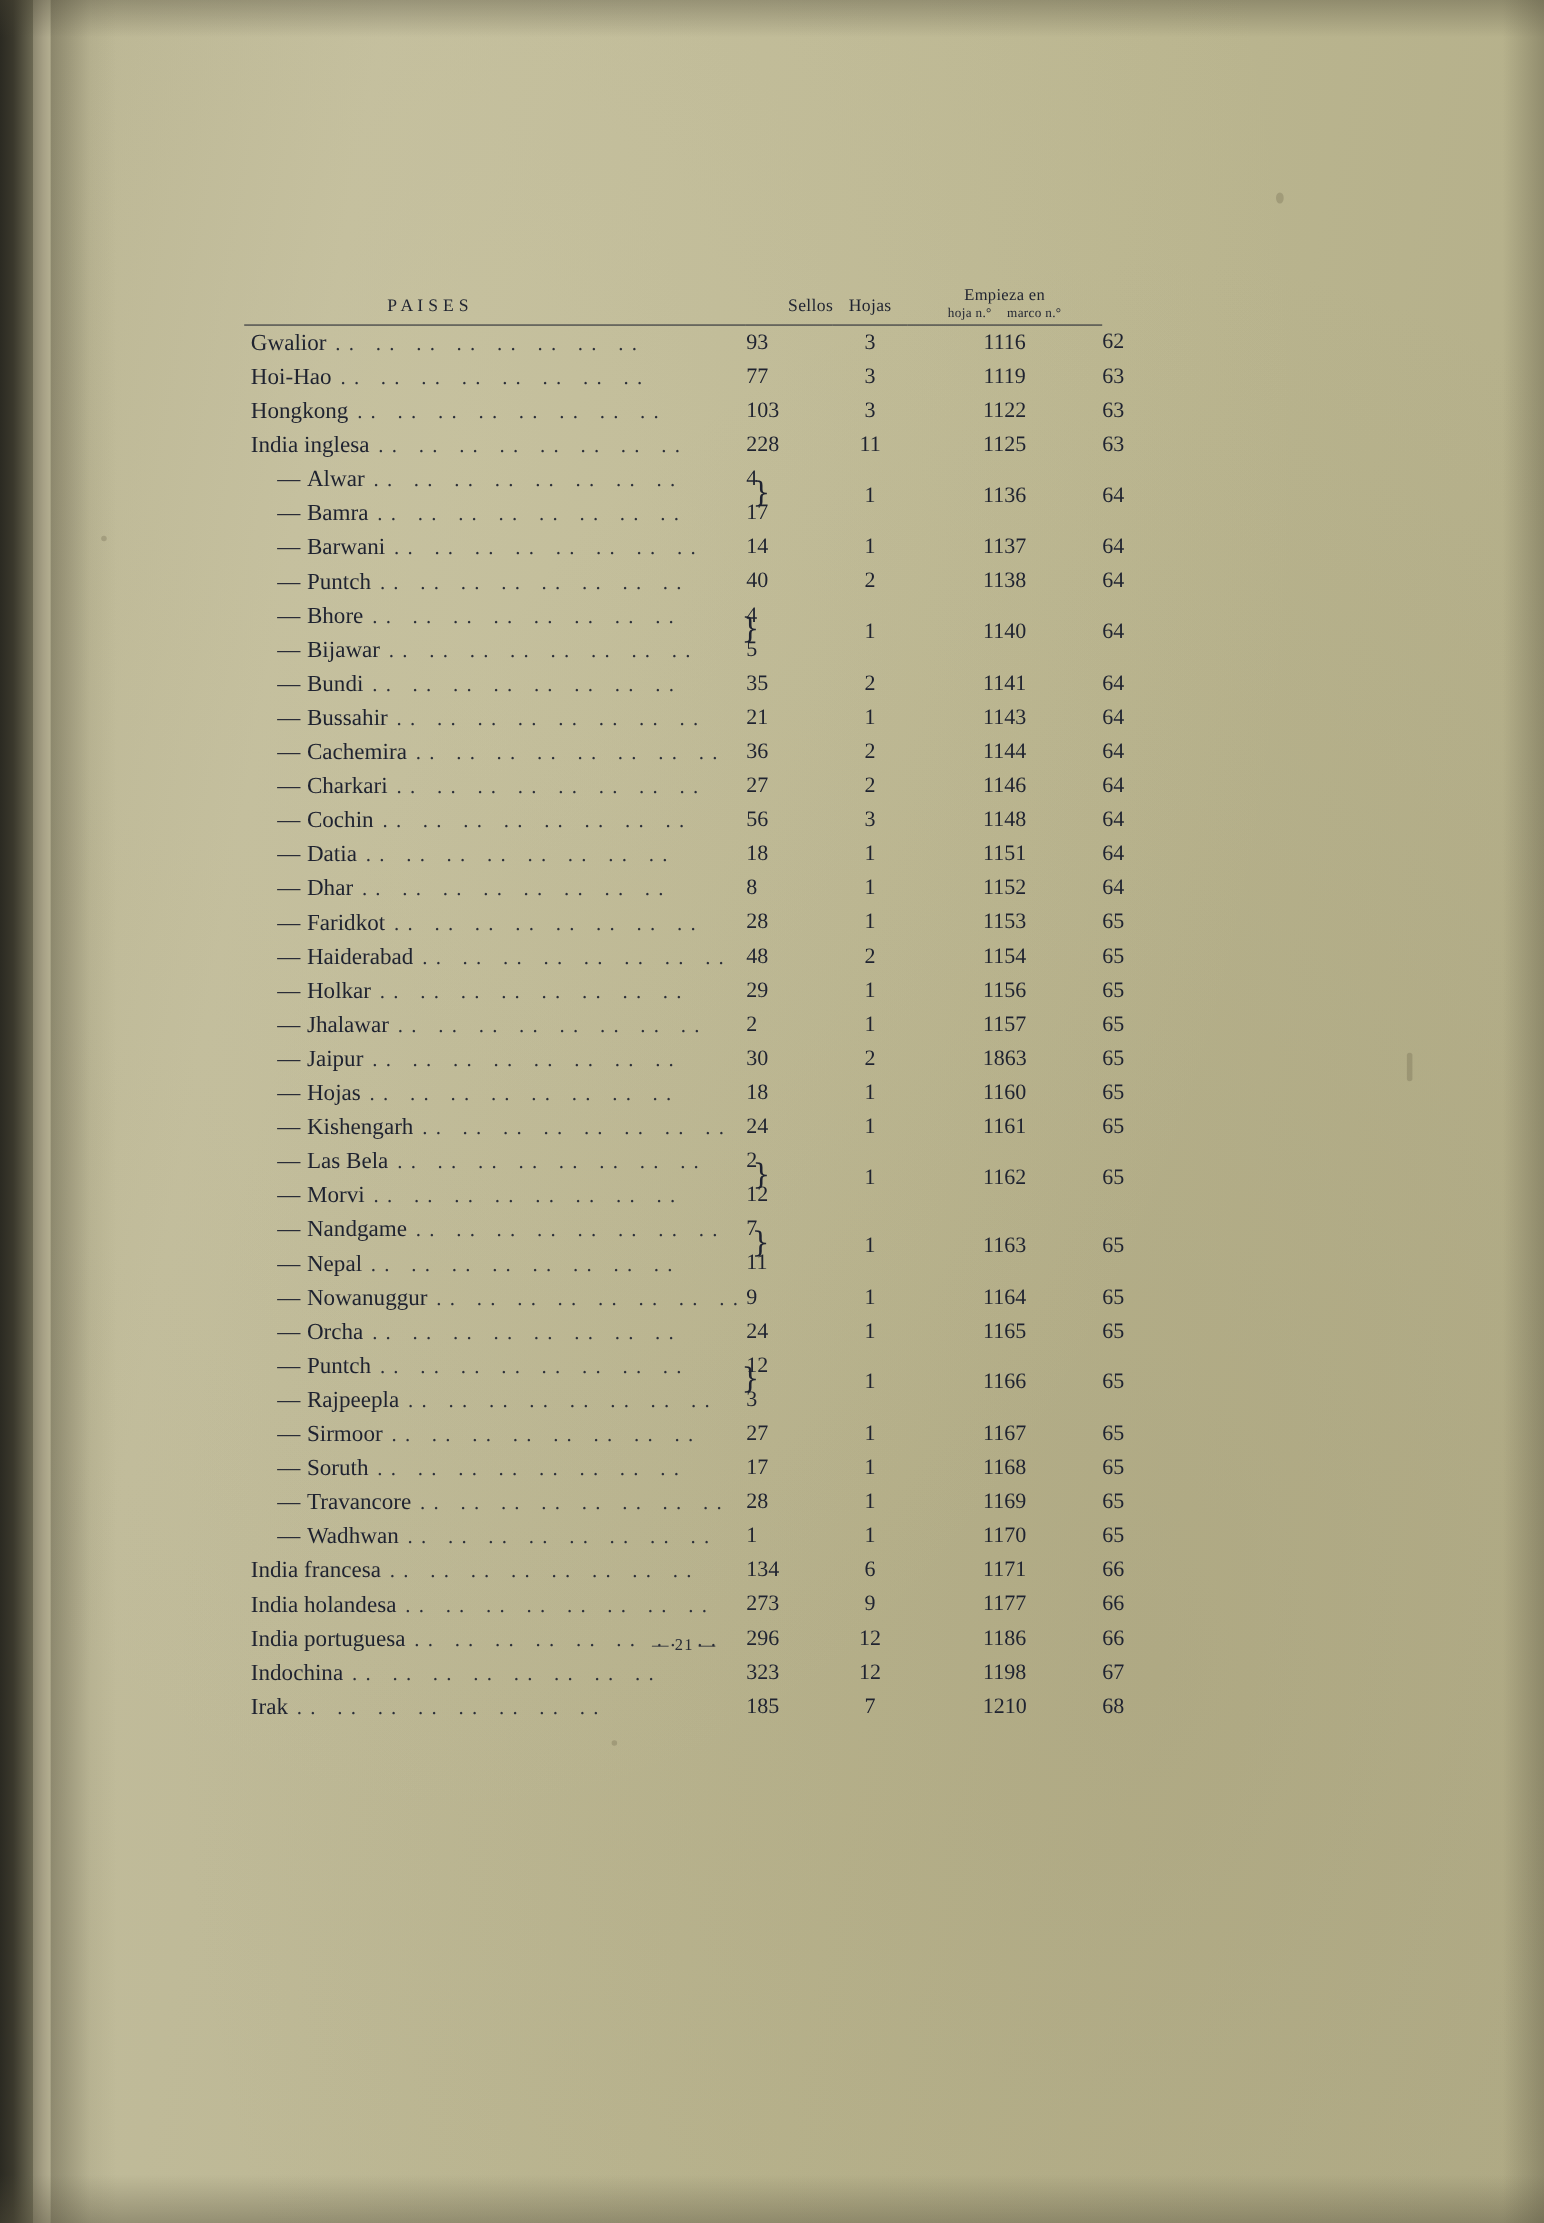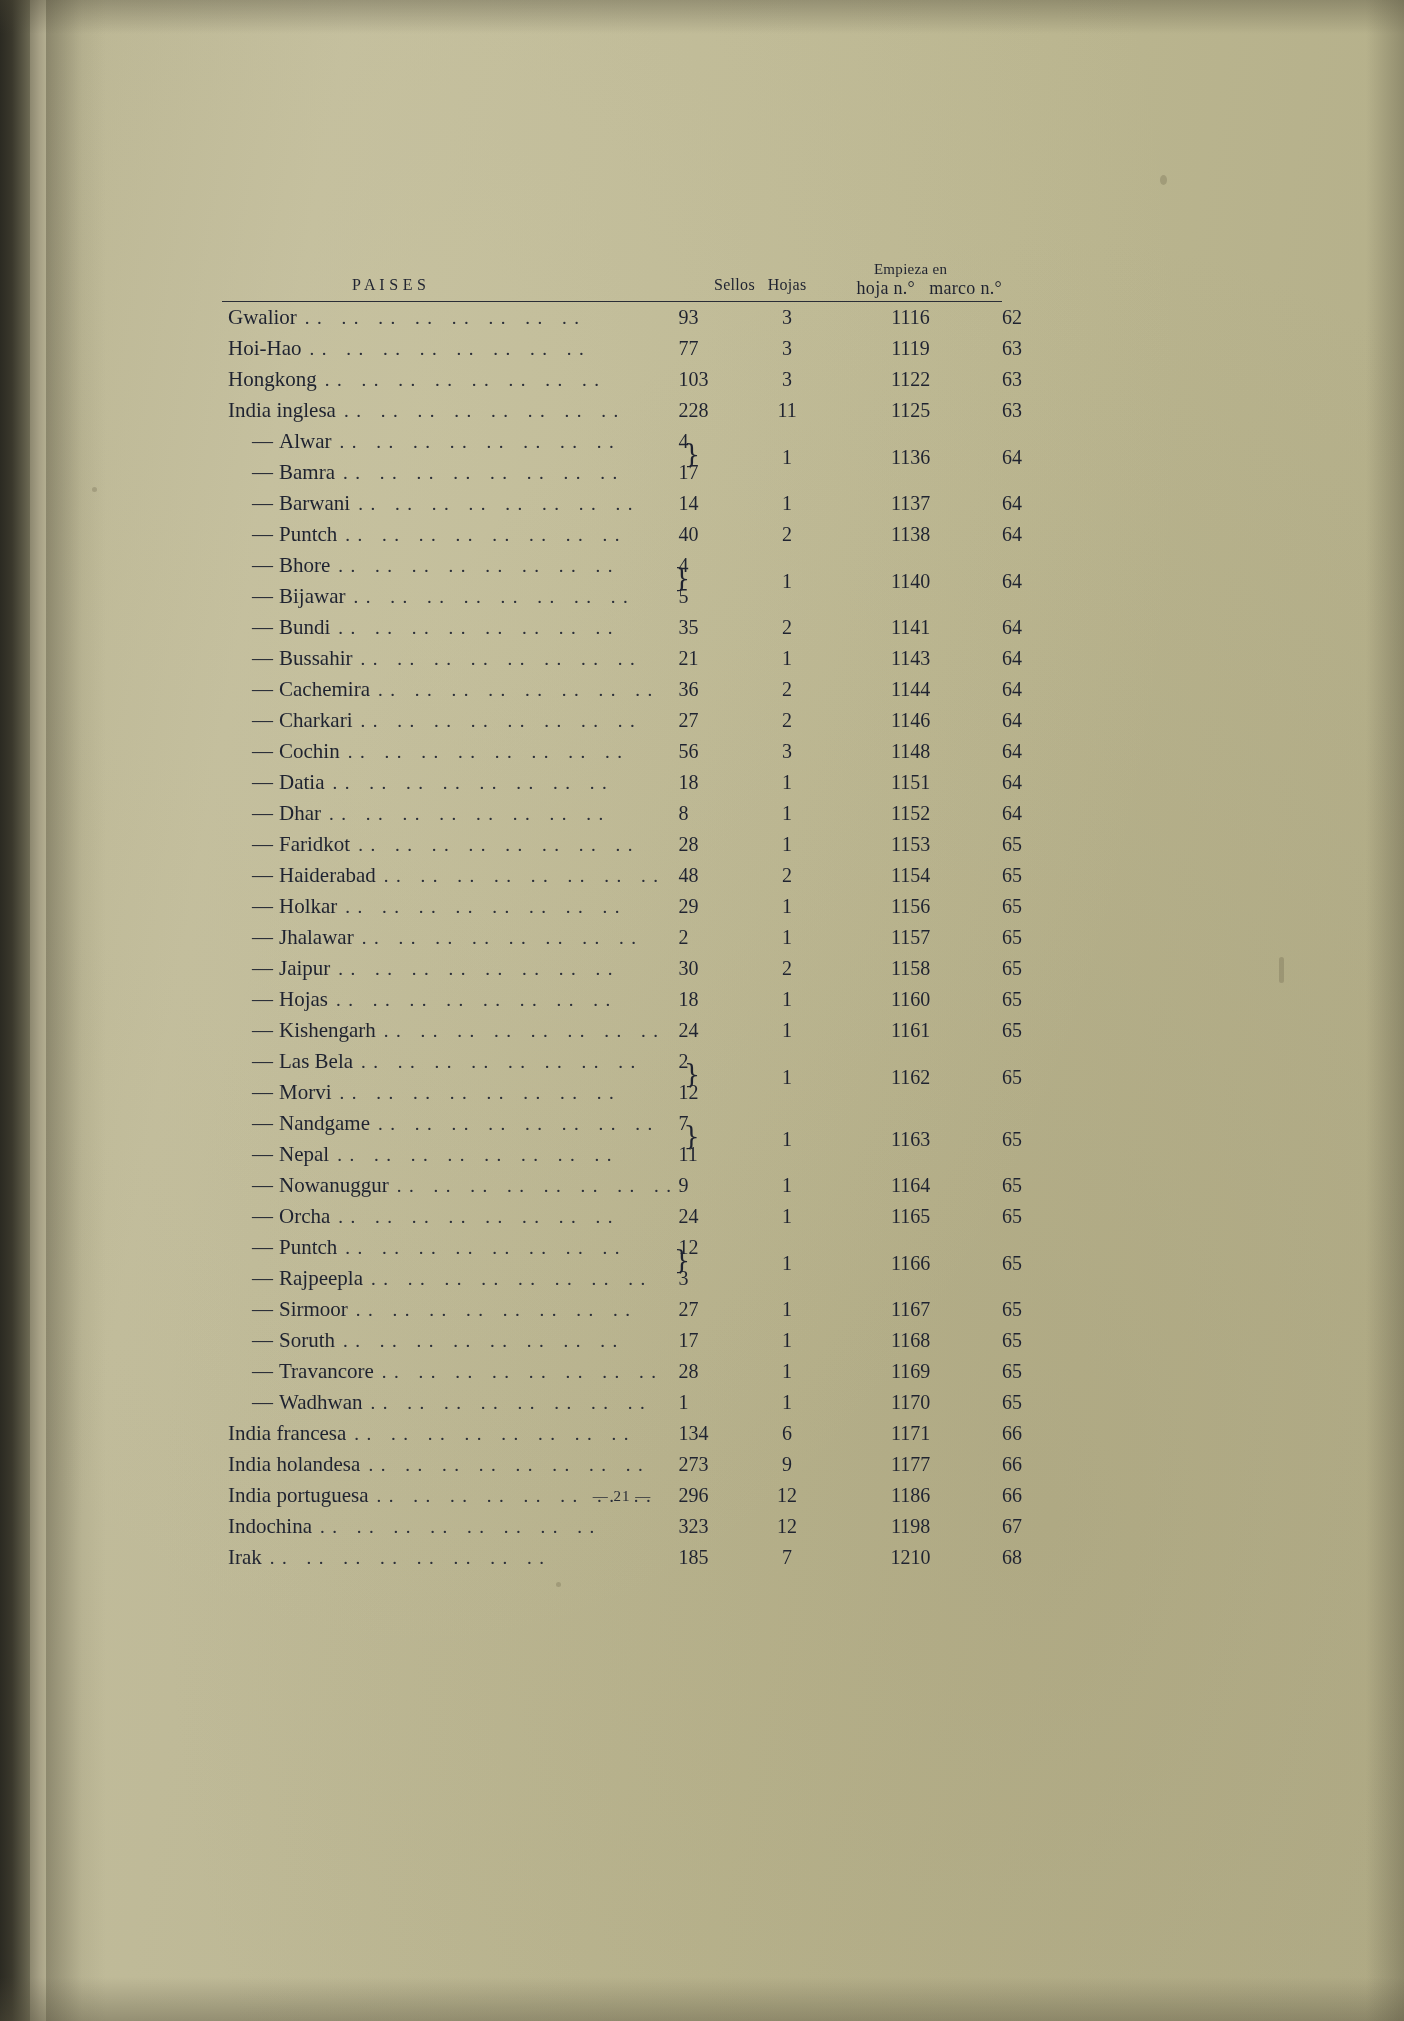--- a/index.html
+++ b/index.html
@@ -95,24 +95,23 @@
   th.h-sellos { text-align: right; width: 86px; }
   th.h-hojas  { text-align: center; width: 76px; }
   th.h-emp    { text-align: center; width: 200px; padding-bottom: 3px !important;}
   .emp-top {
     display: block;
     font-size: 15px;
     line-height: 1.05;
   }
   .emp-sub {
     display: block;
-    font-size: 18px;
+    font-size: 12px;
     line-height: 1.15;
     white-space: nowrap;
-    text-align: right;
   }
   .emp-sub span.sep { display:inline-block; width: 14px; }
   thead tr.rule-row td {
     border-bottom: 1.4px solid #2a2d36;
     height: 0;
     padding: 0;
   }
   tbody td {
     padding: 0;
     height: 31px;
@@ -344,21 +343,21 @@
             <td class="c-name"><span class="indent"></span><span class="dash">—</span><span class="nm">Jhalawar</span><span class="dots">.. .. .. .. .. .. .. ..</span></td>
             <td class="c-sellos">2</td>
             <td class="c-num">1</td>
             <td class="c-num">1157</td>
             <td class="c-num">65</td>
           </tr>
           <tr>
             <td class="c-name"><span class="indent"></span><span class="dash">—</span><span class="nm">Jaipur</span><span class="dots">.. .. .. .. .. .. .. ..</span></td>
             <td class="c-sellos">30</td>
             <td class="c-num">2</td>
-            <td class="c-num">1158</td>
+            <td class="c-num">1863</td>
             <td class="c-num">65</td>
           </tr>
           <tr>
             <td class="c-name"><span class="indent"></span><span class="dash">—</span><span class="nm">Hojas</span><span class="dots">.. .. .. .. .. .. .. ..</span></td>
             <td class="c-sellos">18</td>
             <td class="c-num">1</td>
             <td class="c-num">1160</td>
             <td class="c-num">65</td>
           </tr>
           <tr>

